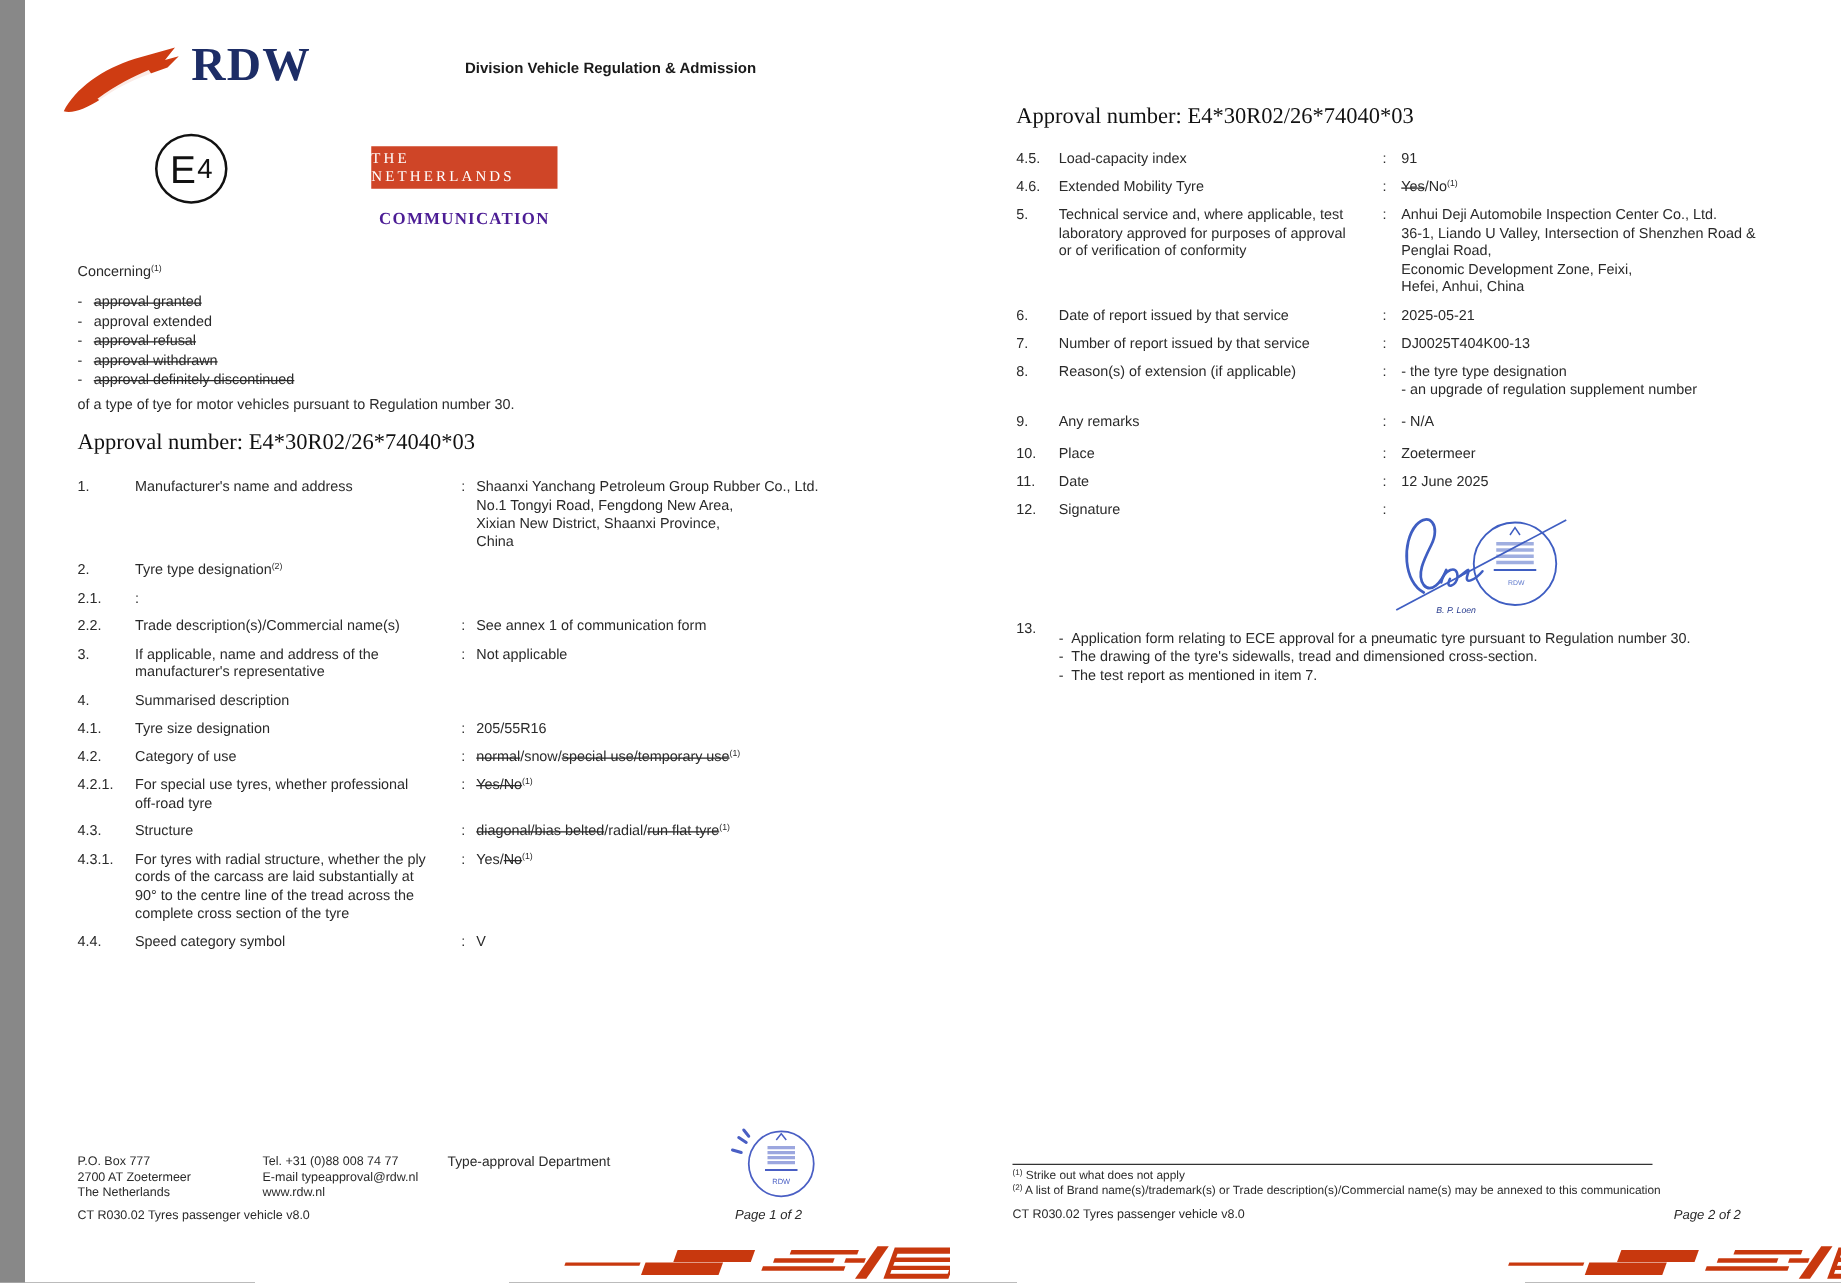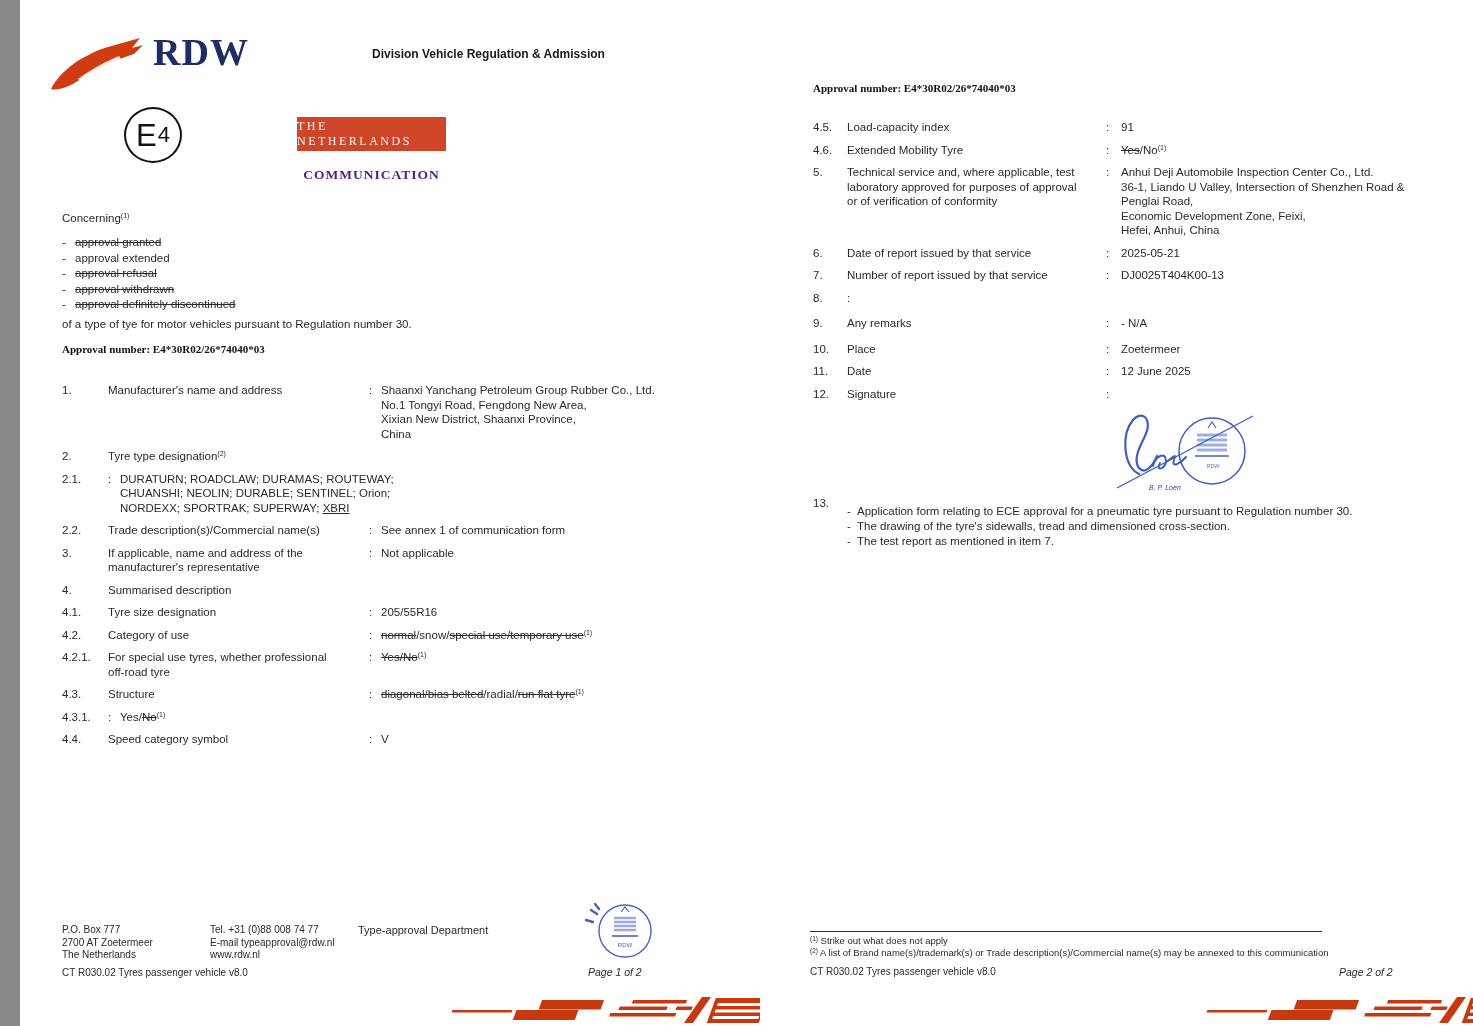--- a/index.html
+++ b/index.html
@@ -17,21 +17,21 @@
          display:flex;align-items:center;justify-content:center;}
   .emark .e{font-size:31px;line-height:1;color:#111;}
   .emark .n4{font-size:22px;line-height:1;color:#111;margin-left:1px;}
   .banner{width:149px;height:34px;background:#cf4527;color:#fff;display:flex;align-items:center;justify-content:center;
           font-family:"Liberation Serif",serif;font-size:12px;letter-spacing:2.5px;}
   .doc-title{width:149px;text-align:center;font-family:"Liberation Serif",serif;font-weight:bold;
              font-size:13.5px;letter-spacing:1px;color:#4c1d95;}
 
   
   .txt{font-size:11.5px;line-height:15px;}
-  .bold-serif{font-family:"Liberation Serif",serif;font-weight:bold;font-size:11px;color:#111;}
+  .bold-serif{font-family:"Liberation Serif",serif;font-weight:normal;font-size:18px;color:#111;}
   sup{font-size:7px;vertical-align:4px;line-height:0;}
   .strike{text-decoration:line-through;text-decoration-thickness:1.4px;}
   .uline{text-decoration:underline;}
 
   .clist .citem{display:flex;line-height:15.5px;font-size:11.5px;}
   .clist .dash{width:13px;flex:none;}
 
   .rows{display:block;}
   .row{display:flex;font-size:11.5px;line-height:14.5px;margin-bottom:8px;}
   .row.brk{margin-top:11px;}
@@ -129,23 +129,20 @@
   <div class="row">
     <div class="cell num">2.</div>
     <div class="cell label">Tyre type designation<sup>(2)</sup></div>
     <div class="cell colon"></div>
     <div class="value"></div>
   </div>
 
   <div class="row">
     <div class="cell num">2.1.</div>
     <div class="cell colon">:</div>
-    <div class="value"><span>DURATURN; ROADCLAW; DURAMAS; ROUTEWAY;
-CHUANSHI; NEOLIN; DURABLE; SENTINEL; Orion;
-NORDEXX; SPORTRAK; SUPERWAY; </span><span class="uline">XBRI</span></div>
   </div>
 
   <div class="row">
     <div class="cell num">2.2.</div>
     <div class="cell label">Trade description(s)/Commercial name(s)</div>
     <div class="cell colon">:</div>
     <div class="value">See annex 1 of communication form</div>
   </div>
 
   <div class="row">
@@ -187,20 +184,24 @@
 
   <div class="row">
     <div class="cell num">4.3.</div>
     <div class="cell label">Structure</div>
     <div class="cell colon">:</div>
     <div class="value"><span class="strike">diagonal/bias belted</span><span>/radial/</span><span class="strike">run flat tyre</span><sup>(1)</sup></div>
   </div>
 
   <div class="row">
     <div class="cell num">4.3.1.</div>
+    <div class="cell label">For tyres with radial structure, whether the ply
+cords of the carcass are laid substantially at
+90° to the centre line of the tread across the
+complete cross section of the tyre</div>
     <div class="cell colon">:</div>
     <div class="value"><span>Yes/</span><span class="strike">No</span><sup>(1)</sup></div>
   </div>
 
   <div class="row">
     <div class="cell num">4.4.</div>
     <div class="cell label">Speed category symbol</div>
     <div class="cell colon">:</div>
     <div class="value">V</div>
   </div>
@@ -297,21 +298,24 @@
 
   <div class="row">
     <div class="cell num">7.</div>
     <div class="cell label">Number of report issued by that service</div>
     <div class="cell colon">:</div>
     <div class="value">DJ0025T404K00-13</div>
   </div>
 
   <div class="row">
     <div class="cell num">8.</div>
-    <div class="cell colon">:</div>
+    <div class="cell label">Reason(s) of extension (if applicable)</div>
+    <div class="cell colon">:</div>
+    <div class="value">- the tyre type designation
+- an upgrade of regulation supplement number</div>
   </div>
 
   <div class="row brk">
     <div class="cell num">9.</div>
     <div class="cell label">Any remarks</div>
     <div class="cell colon">:</div>
     <div class="value">- N/A</div>
   </div>
 
   <div class="row brk">

